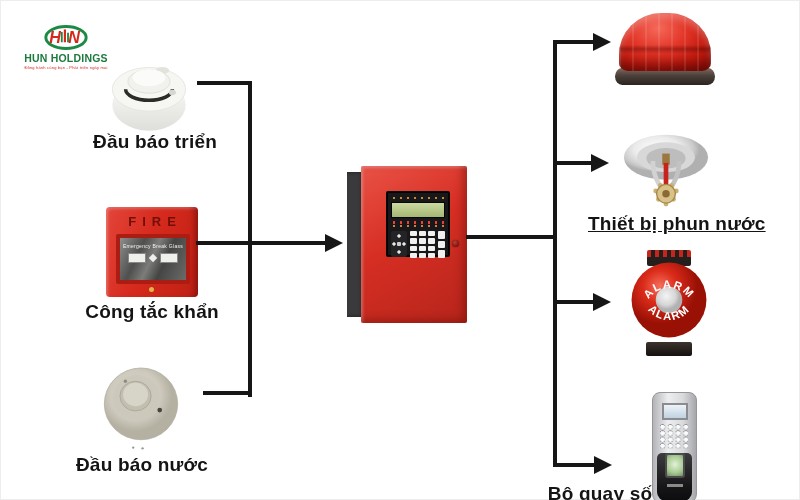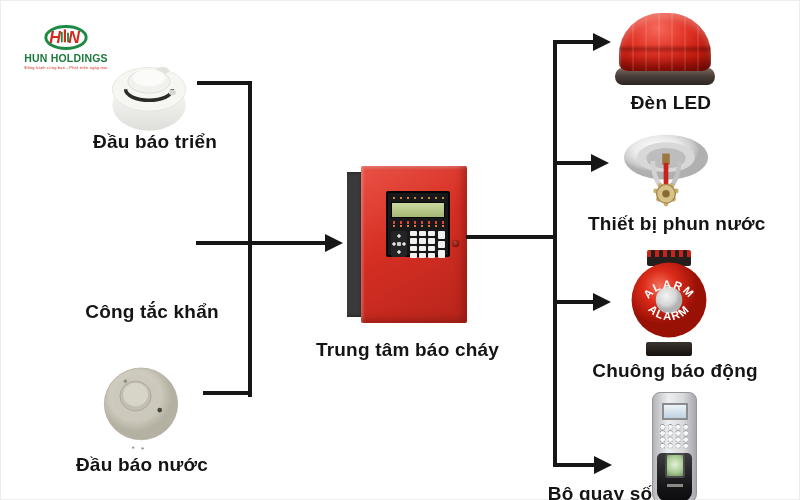--- a/index.html
+++ b/index.html
@@ -138,20 +138,32 @@
       <ellipse cx="50" cy="42" rx="47" ry="28" fill="#f6f6f3" stroke="#e2e2dd" stroke-width="1"></ellipse>
       <ellipse cx="67" cy="18" rx="9" ry="4.5" fill="#e3e3de"></ellipse>
       <path d="M20 42 A 30 14 0 0 0 80 42" fill="none" stroke="#2b2b28" stroke-width="4.5"></path>
       <ellipse cx="50" cy="32" rx="27" ry="15" fill="#f1f1ed" stroke="#d9d9d4" stroke-width="1"></ellipse>
       <ellipse cx="50" cy="27" rx="21" ry="11" fill="#fbfbf9"></ellipse>
       <ellipse cx="80" cy="46" rx="4.5" ry="3.5" fill="#d7d7d2"></ellipse>
     </svg>
   </div>
   <div class="lbl" style="left:75px;top:131px;width:160px;">Đầu báo triển</div>
 
+  <div class="fire-switch">
+    <div class="fs-title">FIRE</div>
+    <div class="fs-glass">
+      <div class="fs-glass-text">Emergency Break Glass</div>
+      <div class="fs-tags">
+        <span class="fs-tag"></span>
+        <span class="fs-star"></span>
+        <span class="fs-tag"></span>
+      </div>
+    </div>
+    <div class="fs-screw"></div>
+  </div>
   <div class="lbl" style="left:72px;top:301px;width:160px;">Công tắc khẩn</div>
 
   <div class="device" style="left:102px;top:360px;width:78px;height:94px;">
     <svg viewBox="0 0 100 120" width="78" height="94">
       <defs>
         <radialGradient id="heatBody" cx="42%" cy="38%">
           <stop offset="0" stop-color="#dcd9ce"></stop>
             <stop offset="0.7" stop-color="#cdcabd"></stop>
           <stop offset="1" stop-color="#b4b1a3"></stop>
         </radialGradient>
@@ -194,27 +206,25 @@
           <div class="sidekeys">
             <div class="key"></div>
             <div class="key"></div>
             <div class="key"></div>
           </div>
         </div>
       </div>
       <div class="keyhole"></div>
     </div>
   </div>
-  <div class="lbl" style="left:315px;top:339px;width:185px;">Trung tâm báo cháy</div>
 
   <div class="beacon">
     <div class="beacon-dome"></div>
     <div class="beacon-base"></div>
   </div>
-  <div class="lbl" style="left:591px;top:92px;width:160px;">Đèn LED</div>
 
   <div class="device" style="left:619px;top:133px;width:94px;height:86px;">
     <svg viewBox="0 0 100 92" width="94" height="86">
       <defs>
         <radialGradient id="chrome" cx="40%" cy="32%">
           <stop offset="0" stop-color="#ffffff"></stop>
             <stop offset="0.55" stop-color="#ebebeb"></stop>
           <stop offset="0.85" stop-color="#cccccc"></stop>
             <stop offset="1" stop-color="#b0b0b0"></stop>
         </radialGradient>
@@ -232,21 +242,21 @@
         <circle cx="50" cy="76" r="2.6"></circle>
           <circle cx="58" cy="71" r="2.6"></circle>
         <circle cx="61" cy="62" r="2.6"></circle>
           <circle cx="44" cy="56" r="2.6"></circle>
           <circle cx="56" cy="56" r="2.6"></circle>
       </g>
       <circle cx="50" cy="65" r="10" fill="#d9c288" stroke="#a5874d" stroke-width="1.5"></circle>
       <circle cx="50" cy="65" r="4" fill="#8a6a34"></circle>
     </svg>
   </div>
-  <div class="lbl" style="left:588px;top:213px;width:170px;">Thiết bị phun nước</div>
+  <div class="lbl" style="left:588px;top:213px;width:170px;text-decoration:underline;">Thiết bị phun nước</div>
 
   <div class="bell">
     <div class="bell-top"></div>
     <div class="bell-bottom"></div>
     <svg class="bell-face" viewBox="0 0 100 100" width="78" height="78">
       <defs>
         <radialGradient id="bellg" cx="38%" cy="32%">
           <stop offset="0" stop-color="#f4705c"></stop>
             <stop offset="0.45" stop-color="#dc2b1a"></stop>
           <stop offset="1" stop-color="#991005"></stop>
@@ -258,21 +268,20 @@
         </radialGradient>
         <path id="arcT" d="M 20 58 A 31 31 0 0 1 80 58" fill="none"></path>
         <path id="arcB" d="M 17 50 A 34 34 0 0 0 83 50" fill="none"></path>
       </defs>
       <circle cx="50" cy="50" r="48" fill="url(#bellg)"></circle>
       <circle cx="50" cy="50" r="17" fill="url(#bellc)"></circle>
       <text class="bell-text"><textPath href="#arcT" startOffset="50%" text-anchor="middle">ALARM</textPath></text>
       <text class="bell-text"><textPath href="#arcB" startOffset="50%" text-anchor="middle">ALARM</textPath></text>
     </svg>
   </div>
-  <div class="lbl" style="left:585px;top:360px;width:180px;">Chuông báo động</div>
 
   <div class="dialer">
     <div class="dialer-screen"></div>
     <div class="dialer-keys"></div>
     <div class="dialer-scanner">
       <div class="scan-win"></div>
       <div class="scan-strip"></div>
     </div>
   </div>
   <div class="lbl" style="left:535px;top:483px;width:130px;">Bộ quay số</div>

